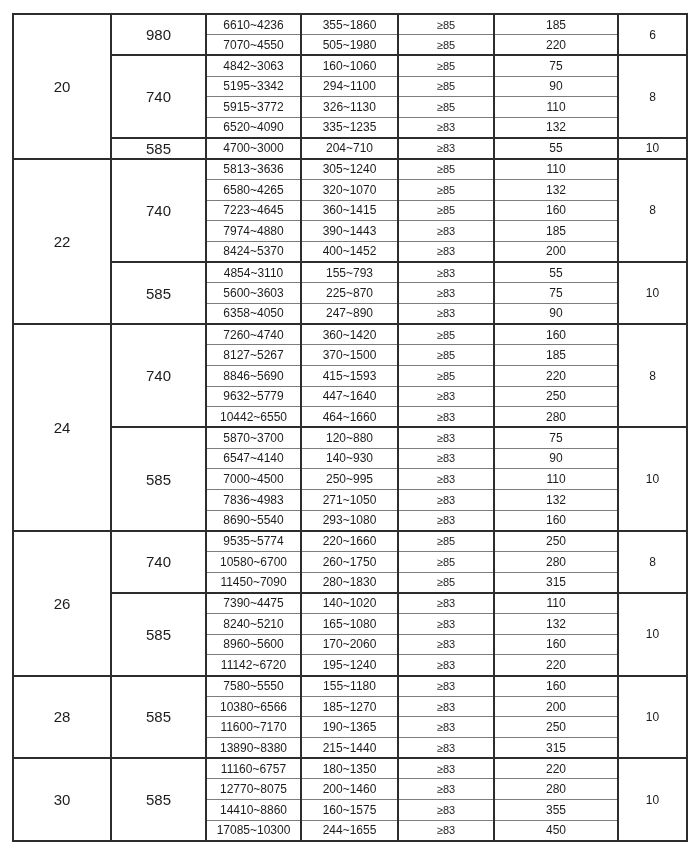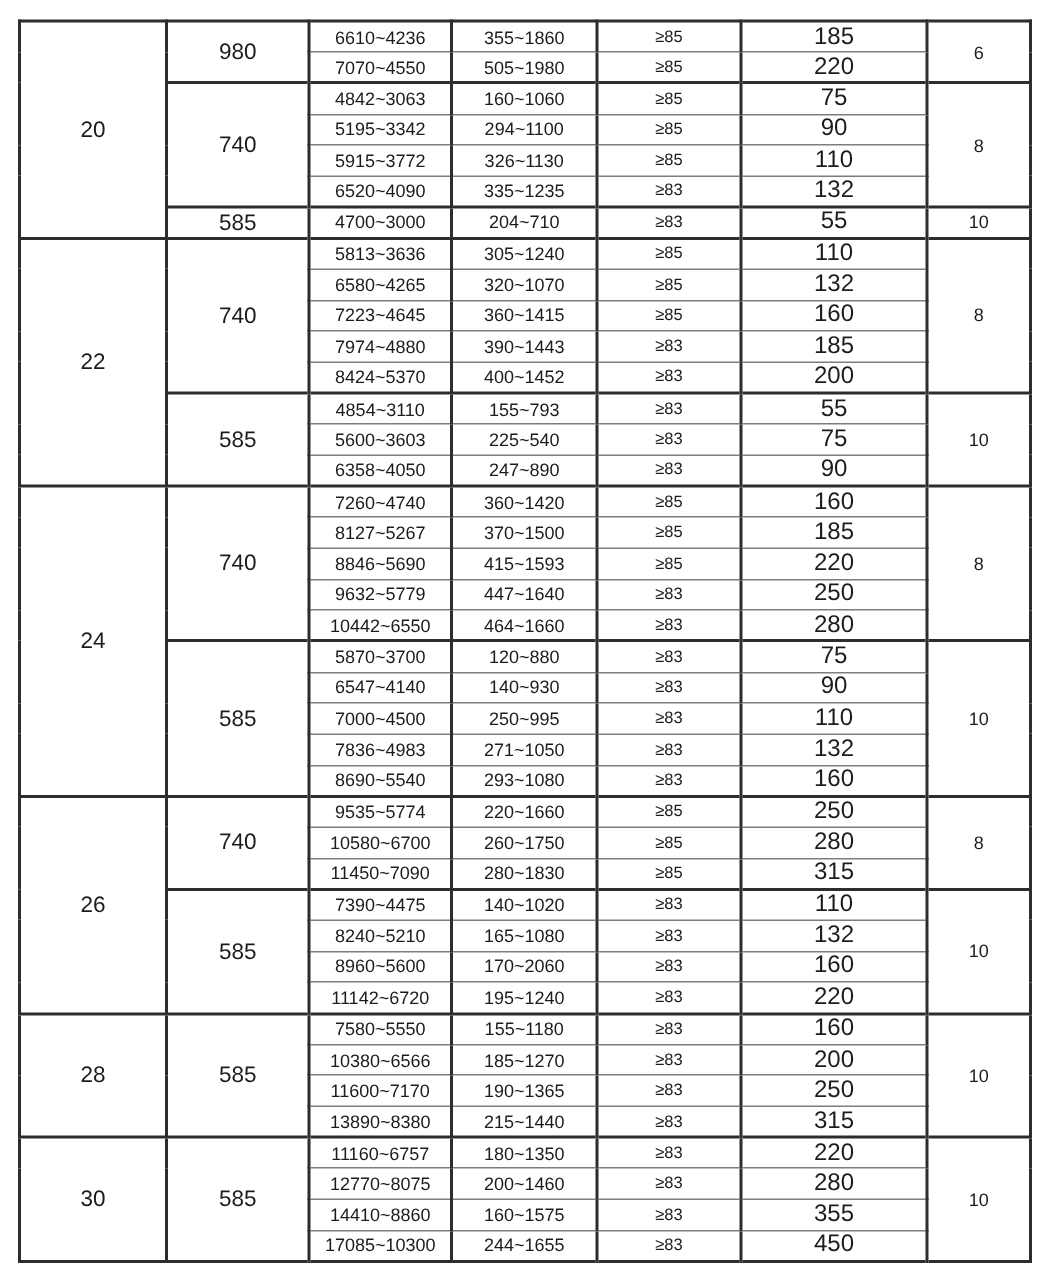--- a/index.html
+++ b/index.html
@@ -35,21 +35,21 @@
     border-left: 2px solid #2d2d2d;
     border-right: 2px solid #2d2d2d;
     border-top: 1px solid #7d7d7d;
     border-bottom: 1px solid #7d7d7d;
     white-space: nowrap;
     overflow: hidden;
   }
   table.spec td.sub-top { border-top: 2px solid #2d2d2d; }
   table.spec td.c1, table.spec td.c2 { font-size: 15px; }
   table.spec td.c5 { font-size: 11px; }
-  table.spec td.c6 { font-size: 16px; }
+  table.spec td.c6 { font-size: 12px; }
   table.spec td.c7 { font-size: 12px; }
 </style>
 </head>
 <body>
 
 <div class="page">
   <table class="spec">
     <colgroup>
       <col style="width:98px">
       <col style="width:95px">
@@ -145,21 +145,21 @@
         <tr>
           <td class="c2 sub-top" rowspan="3">585</td>
           <td class="c3 sub-top">4854~3110</td>
           <td class="c4 sub-top">155~793</td>
           <td class="c5 sub-top">≥83</td>
           <td class="c6 sub-top">55</td>
           <td class="c7 sub-top" rowspan="3">10</td>
         </tr>
         <tr>
           <td class="c3">5600~3603</td>
-          <td class="c4">225~540</td>
+          <td class="c4">225~870</td>
           <td class="c5">≥83</td>
           <td class="c6">75</td>
         </tr>
         <tr>
           <td class="c3">6358~4050</td>
           <td class="c4">247~890</td>
           <td class="c5">≥83</td>
           <td class="c6">90</td>
         </tr>
         <tr>

